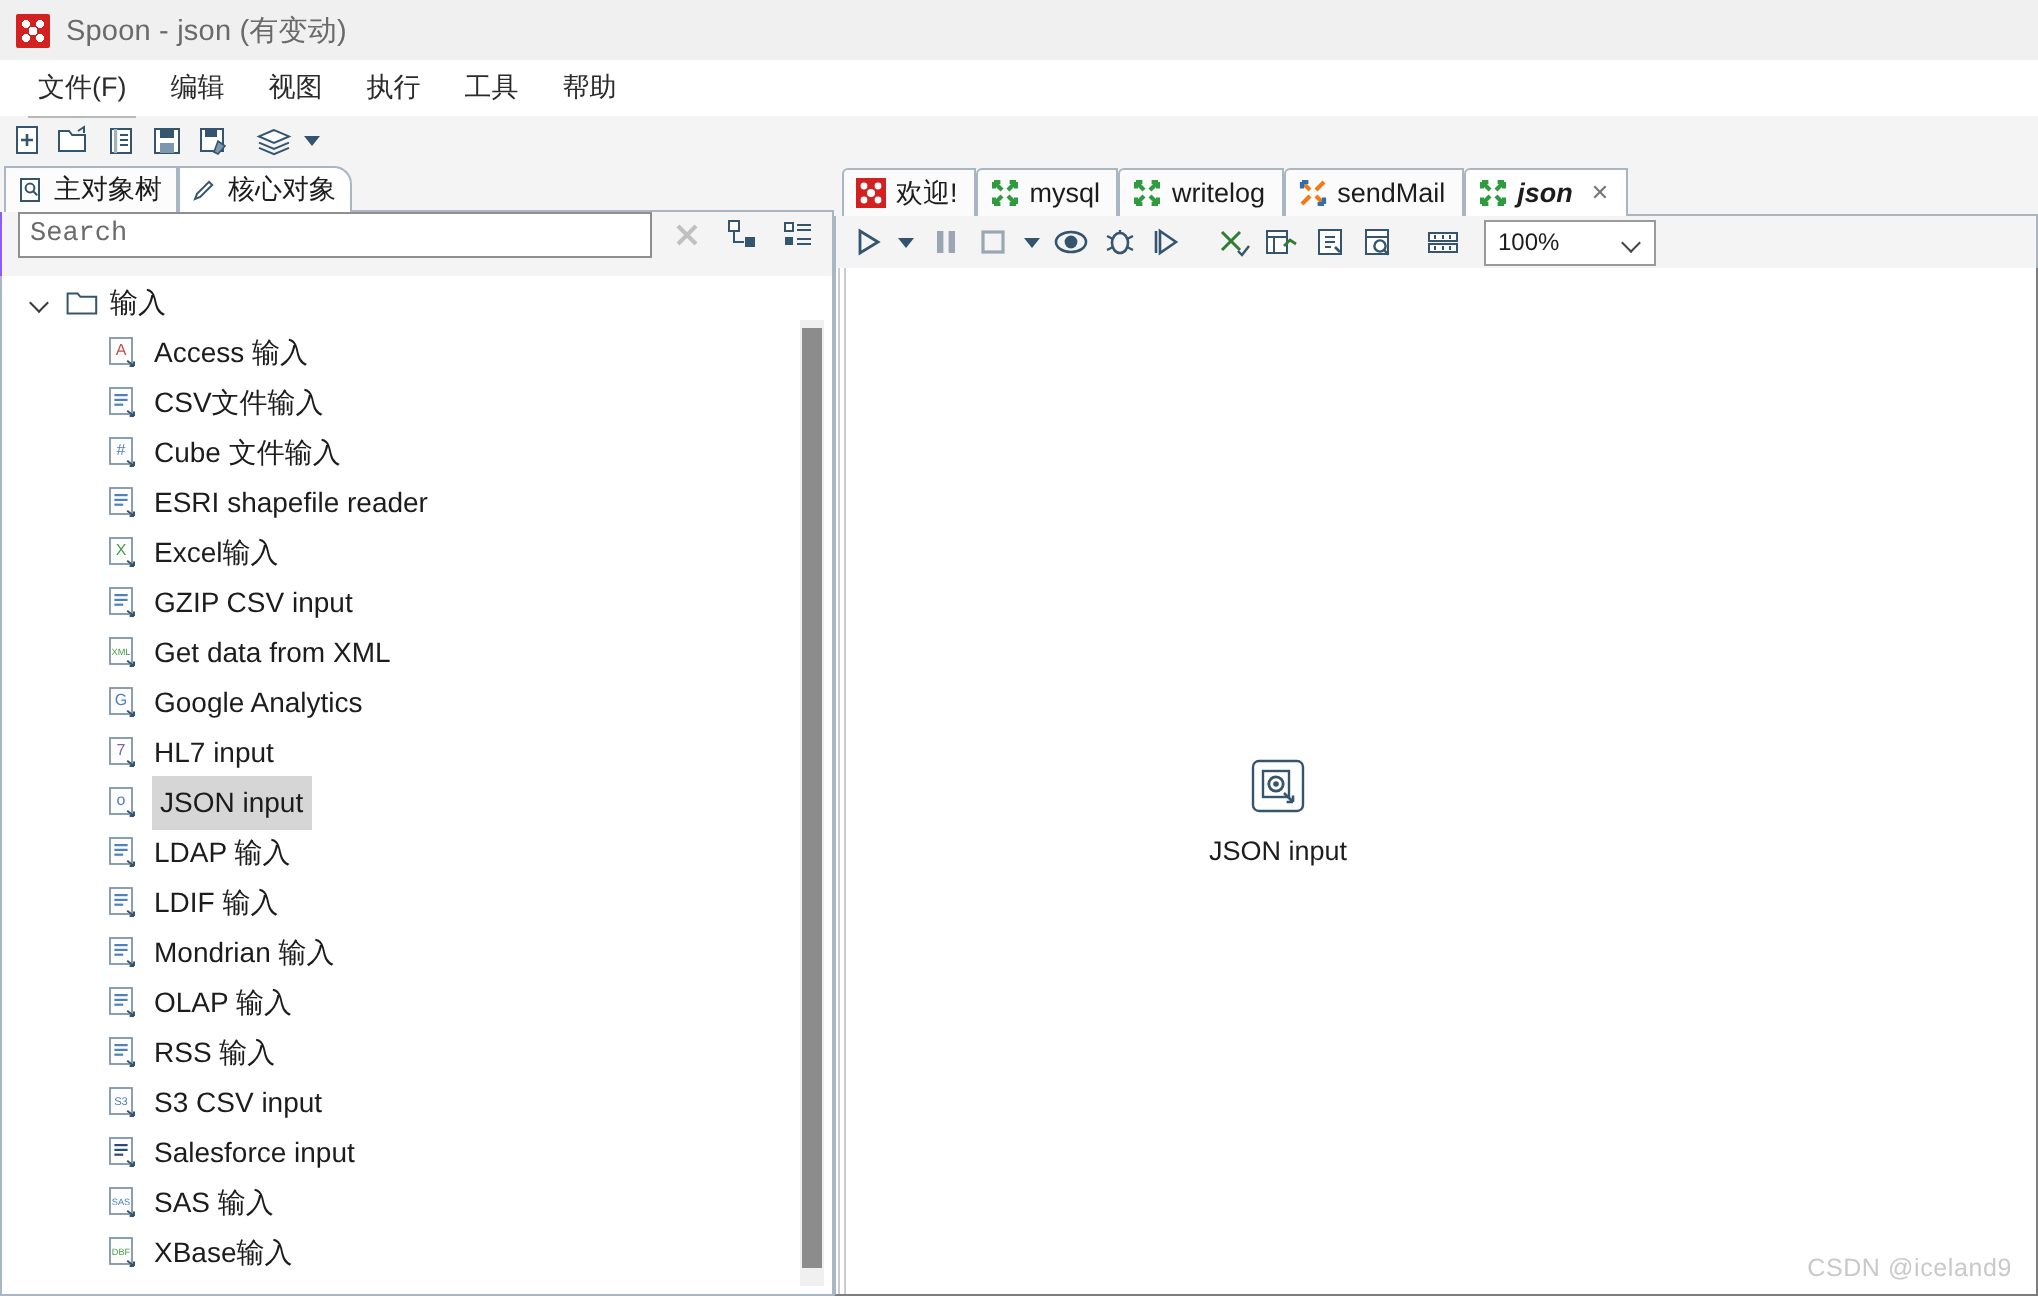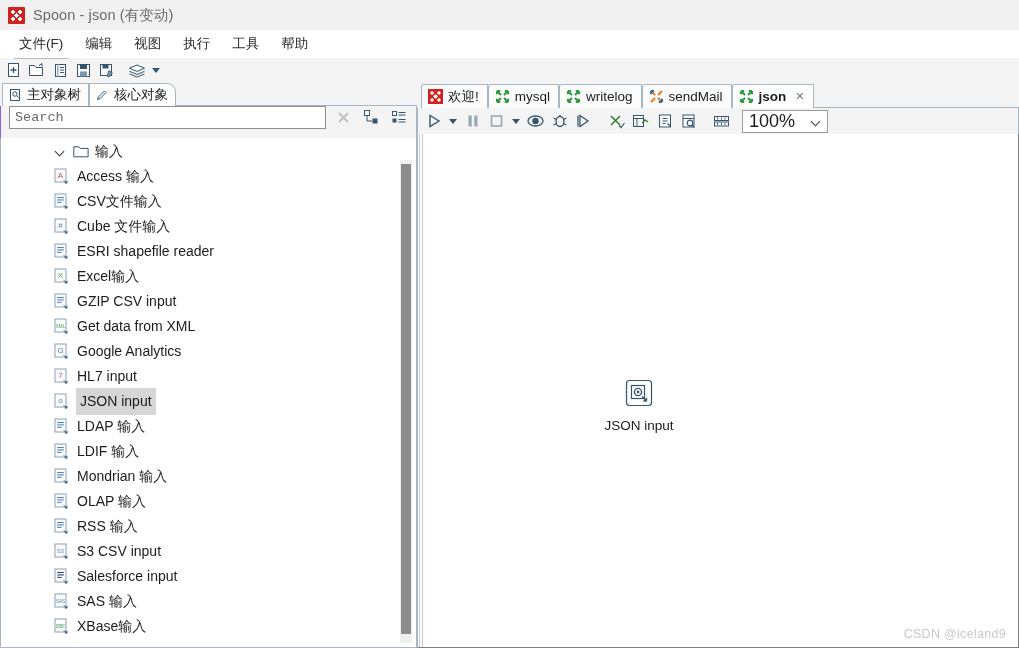--- a/index.html
+++ b/index.html
@@ -53,48 +53,48 @@
              border-left:1px solid #8b5cf6;border-right:1px solid #a9b6c4;font-family:Liberation Mono, monospace;}
   .searchbox{flex:1;height:21px;border:1px solid #8f8f8f;background:#fff;display:flex;align-items:center;padding:0 5px;}
   .searchbox span{font-size:13.5px;color:#6b6b6b;}
   .clrx{width:22px;height:22px;display:flex;align-items:center;justify-content:center;}
   .ricon{width:22px;height:22px;display:flex;align-items:center;justify-content:center;}
 
   .treewrap{flex:1;background:#ffffff;position:relative;overflow:hidden;
             border-left:1px solid #a9b6c4;border-right:1px solid #a9b6c4;border-bottom:1px solid #a9b6c4;}
   .tree{position:absolute;left:0;top:0;right:0;bottom:0;padding-top:1px;}
   .trow{height:25px;display:flex;align-items:center;font-size:14px;color:#1c1c1c;cursor:default;white-space:nowrap;}
-  .trow.group{padding-left:14px;gap:6px;margin-left:40px;}
+  .trow.group{padding-left:14px;gap:6px;}
   .trow.leaf{padding-left:52px;gap:7px;}
   .trow .lbl{line-height:25px;}
   .trow.selected .lbl{background:#d6d6d6;padding:1px 4px;margin-left:-1px;}
   .chev{width:12px;height:12px;position:relative;flex:0 0 auto;}
   .chev::after{content:"";position:absolute;left:1px;top:2px;width:6px;height:6px;border-right:1.6px solid #3a3a3a;border-bottom:1.6px solid #3a3a3a;transform:rotate(45deg);}
   .folder{width:16px;height:13px;flex:0 0 auto;}
   .micon{width:17px;height:17px;flex:0 0 auto;position:relative;}
 
   .vscroll{position:absolute;right:4px;top:22px;width:12px;bottom:4px;background:#f0f0f0;}
   .vthumb{position:absolute;left:1px;right:1px;top:4px;height:470px;background:#8c8c8c;}
 
   
   .rightpanel{flex:1;display:flex;flex-direction:column;background:#f4f4f4;min-width:0;}
   .rtabs{height:26px;display:flex;align-items:flex-end;padding-left:4px;position:relative;justify-content:flex-end;}
   .rtab{display:flex;align-items:center;gap:5px;height:23px;padding:0 8px 0 6px;font-size:13.5px;color:#1c1c1c;
         border:1px solid #a9b6c4;border-bottom:none;background:#fbfbfb;border-top-left-radius:3px;cursor:default;white-space:nowrap;}
-  .rtab.active{background:#ffffff;font-weight:bold;}
+  .rtab.active{background:#ffffff;font-weight:bold;font-style:italic;}
   .rtab .x{margin-left:4px;font-size:11px;color:#777;}
   .rtab-ico{width:15px;height:15px;flex:0 0 auto;}
   .rtabtail{flex:1;height:23px;border-bottom:1px solid #a9b6c4;}
 
   .ctoolbar{height:26px;background:#f4f4f4;display:flex;align-items:center;gap:1px;padding-left:4px;
             border-left:1px solid #a9b6c4;border-right:1px solid #a9b6c4;}
   .cb{width:23px;height:22px;display:flex;align-items:center;justify-content:center;cursor:default;}
   .cbsep{width:8px;}
   .zoom{margin-left:8px;height:21px;min-width:74px;border:1px solid #9a9a9a;background:#fff;display:flex;align-items:center;
-        justify-content:space-between;padding:0 4px 0 6px;font-size:18px;color:#1c1c1c;}
+        justify-content:space-between;padding:0 4px 0 6px;font-size:12px;color:#1c1c1c;}
   .zchev{width:13px;height:13px;position:relative;}
   .zchev::after{content:"";position:absolute;left:2px;top:3px;width:6px;height:6px;border-right:1.4px solid #444;border-bottom:1.4px solid #444;transform:rotate(45deg);}
 
   .canvas{flex:1;background:#ffffff;position:relative;overflow:hidden;
           border-left:1px solid #a9b6c4;border-right:1px solid #7d7d7d;border-bottom:1px solid #7d7d7d;}
   .canvas::before{content:"";position:absolute;left:1px;top:0;bottom:0;width:1px;background:#c8ccd2;}
   .canvas::after{content:"";position:absolute;left:4px;top:0;bottom:0;width:1px;background:#c8ccd2;}
 
   .node{position:absolute;left:181px;top:243px;width:80px;text-align:center;}
   .node .nico{width:34px;height:34px;margin:0 auto;}

